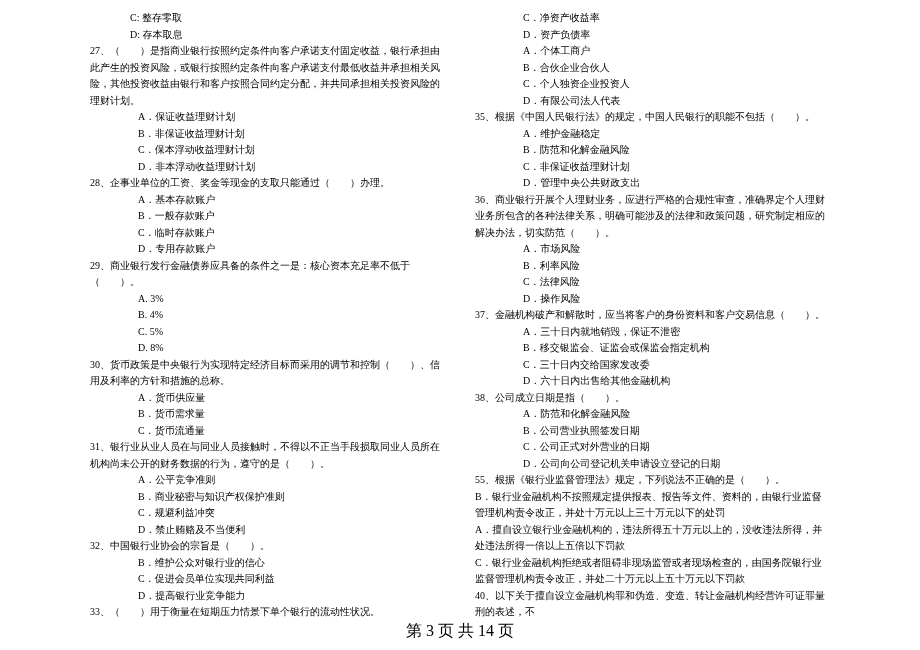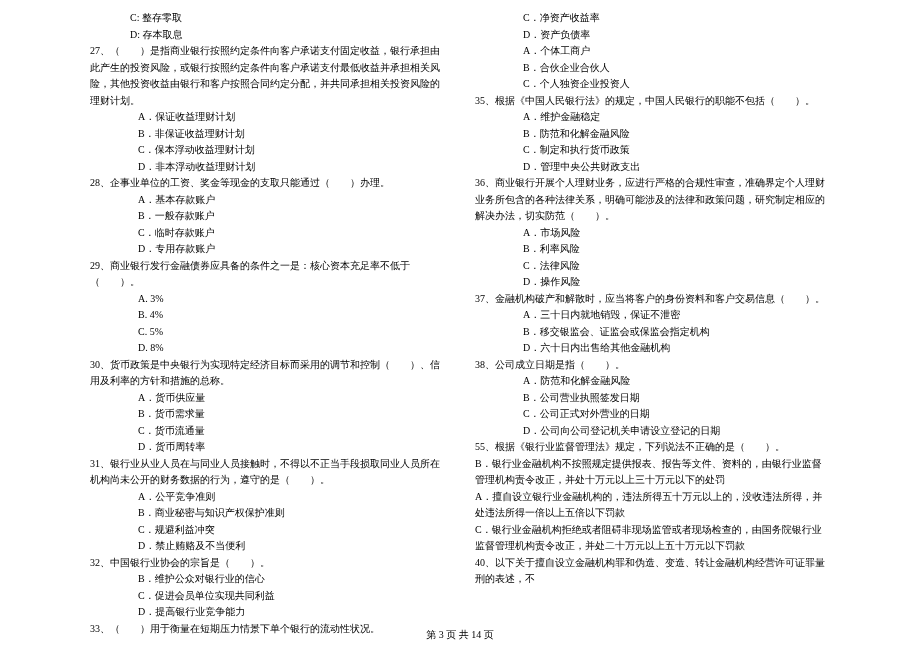--- a/index.html
+++ b/index.html
@@ -25,21 +25,21 @@
     }
     .opt { padding-left: 48px; }
     .opt-c { padding-left: 40px; }
     .q { padding-left: 0; }
     .sub { padding-left: 0; }
     .footer {
       position: absolute;
       bottom: 8px;
       width: 100%;
       text-align: center;
-      font-size: 10px;
+      font-size: 16px;
     }
   </style>
 </head>
 <body>
 
 <div class="columns">
   <div class="col">
     <div class="opt-c">C: 整存零取</div>
     <div class="opt-c">D: 存本取息</div>
     <div class="q">27、（　　）是指商业银行按照约定条件向客户承诺支付固定收益，银行承担由此产生的投资风险，或银行按照约定条件向客户承诺支付最低收益并承担相关风险，其他投资收益由银行和客户按照合同约定分配，并共同承担相关投资风险的理财计划。</div>
@@ -54,53 +54,54 @@
     <div class="opt">D．专用存款账户</div>
     <div class="q">29、商业银行发行金融债券应具备的条件之一是：核心资本充足率不低于（　　）。</div>
     <div class="opt">A. 3%</div>
     <div class="opt">B. 4%</div>
     <div class="opt">C. 5%</div>
     <div class="opt">D. 8%</div>
     <div class="q">30、货币政策是中央银行为实现特定经济目标而采用的调节和控制（　　）、信用及利率的方针和措施的总称。</div>
     <div class="opt">A．货币供应量</div>
     <div class="opt">B．货币需求量</div>
     <div class="opt">C．货币流通量</div>
-    <div class="opt">D．货币周转率</div>
     <div class="q">31、银行业从业人员在与同业人员接触时，不得以不正当手段损取同业人员所在机构尚未公开的财务数据的行为，遵守的是（　　）。</div>
     <div class="opt">A．公平竞争准则</div>
     <div class="opt">B．商业秘密与知识产权保护准则</div>
     <div class="opt">C．规避利益冲突</div>
     <div class="opt">D．禁止贿赂及不当便利</div>
     <div class="q">32、中国银行业协会的宗旨是（　　）。</div>
     <div class="opt">B．维护公众对银行业的信心</div>
     <div class="opt">C．促进会员单位实现共同利益</div>
     <div class="opt">D．提高银行业竞争能力</div>
     <div class="q">33、（　　）用于衡量在短期压力情景下单个银行的流动性状况。</div>
 
   </div>
 
   <div class="col">
     <div class="opt">C．净资产收益率</div>
     <div class="opt">D．资产负债率</div>
     <div class="opt">A．个体工商户</div>
     <div class="opt">B．合伙企业合伙人</div>
     <div class="opt">C．个人独资企业投资人</div>
+    <div class="opt">D．有限公司法人代表</div>
     <div class="q">35、根据《中国人民银行法》的规定，中国人民银行的职能不包括（　　）。</div>
     <div class="opt">A．维护金融稳定</div>
     <div class="opt">B．防范和化解金融风险</div>
-    <div class="opt">C．制定和执行货币政策</div>
+    <div class="opt">C．非保证收益理财计划</div>
     <div class="opt">D．管理中央公共财政支出</div>
     <div class="q">36、商业银行开展个人理财业务，应进行严格的合规性审查，准确界定个人理财业务所包含的各种法律关系，明确可能涉及的法律和政策问题，研究制定相应的解决办法，切实防范（　　）。</div>
     <div class="opt">A．市场风险</div>
     <div class="opt">B．利率风险</div>
     <div class="opt">C．法律风险</div>
     <div class="opt">D．操作风险</div>
     <div class="q">37、金融机构破产和解散时，应当将客户的身份资料和客户交易信息（　　）。</div>
     <div class="opt">A．三十日内就地销毁，保证不泄密</div>
     <div class="opt">B．移交银监会、证监会或保监会指定机构</div>
+    <div class="opt">C．三十日内交给国家发改委</div>
     <div class="opt">D．六十日内出售给其他金融机构</div>
     <div class="q">38、公司成立日期是指（　　）。</div>
     <div class="opt">A．防范和化解金融风险</div>
     <div class="opt">B．公司营业执照签发日期</div>
     <div class="opt">C．公司正式对外营业的日期</div>
     <div class="opt">D．公司向公司登记机关申请设立登记的日期</div>
     <div class="q">55、根据《银行业监督管理法》规定，下列说法不正确的是（　　）。</div>
     <div class="sub">B．银行业金融机构不按照规定提供报表、报告等文件、资料的，由银行业监督管理机构责令改正，并处十万元以上三十万元以下的处罚</div>
     <div class="sub">A．擅自设立银行业金融机构的，违法所得五十万元以上的，没收违法所得，并处违法所得一倍以上五倍以下罚款</div>
     <div class="sub">C．银行业金融机构拒绝或者阻碍非现场监管或者现场检查的，由国务院银行业监督管理机构责令改正，并处二十万元以上五十万元以下罚款</div>

